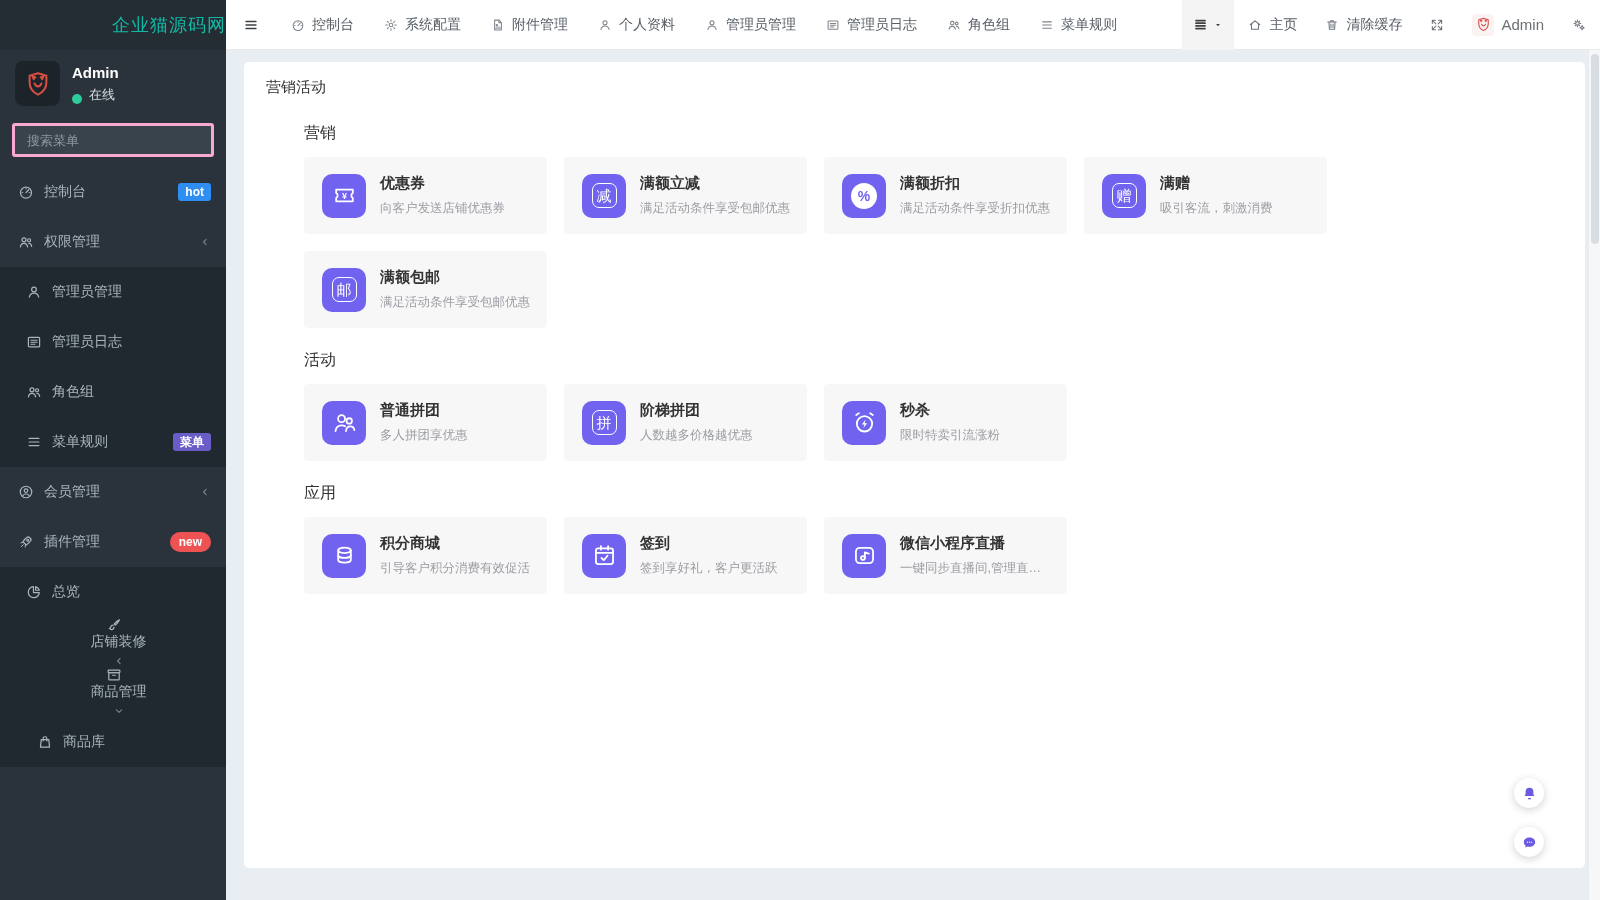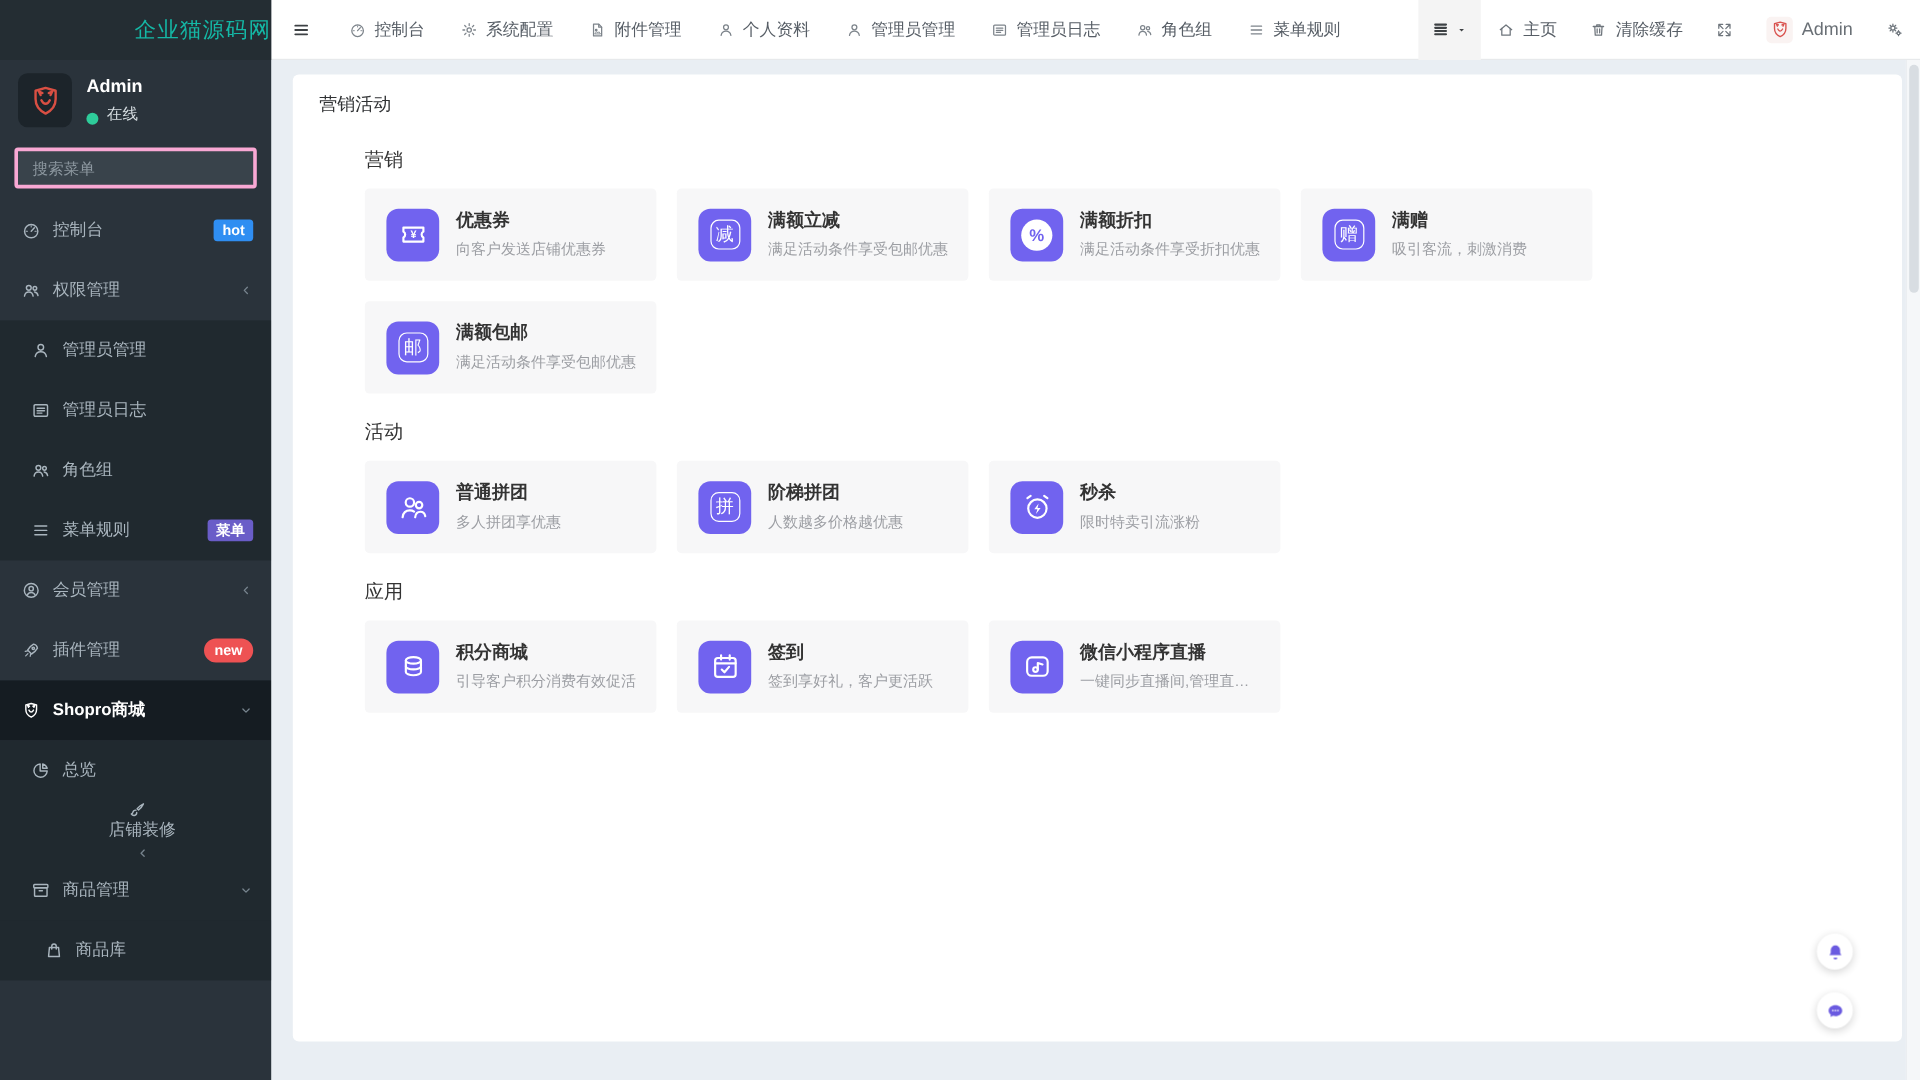--- a/index.html
+++ b/index.html
@@ -201,34 +201,20 @@
         <span class="ico">
           <svg viewBox="0 0 24 24" fill="none" stroke="currentColor" stroke-width="1.8" stroke-linecap="round" stroke-linejoin="round">
             <path d="M14.9 4.2c2.7.5 4.4 2.2 4.9 4.9-1.8 3.1-4.2 5.6-7.4 7.4l-4.9-4.9c1.8-3.2 4.3-5.6 7.4-7.4z"></path>
             <circle cx="14.6" cy="9.4" r="1.5"></circle>
             <path d="M7.5 12.6l-3 .7M11.4 16.5l-.7 3M7.9 16.1l-2.8 2.8" stroke-width="1.5"></path>
           </svg>
         </span>
         <span class="lbl">插件管理</span>
         <span class="badge red-pill">new</span>
       </div>
-      <div class="mi active" style="padding-left: 18px;">
-        <span class="ico">
-          <svg viewBox="0 0 24 24" fill="none" stroke="currentColor" stroke-width="1.8" stroke-linecap="round" stroke-linejoin="round">
-            <path d="M12 3.4 18.7 5.3v5.5c0 4.6-2.6 7.7-6.7 9.7-4.1-2-6.7-5.1-6.7-9.7V5.3L12 3.4z"></path>
-            <path d="M8.7 8.2 7.6 5.8l2.3 1M15.3 8.2l1.1-2.4-2.3 1M9.2 11.6c.8 1.6 1.7 2.4 2.8 2.4s2-.8 2.8-2.4"></path>
-          </svg>
-        </span>
-        <span class="lbl">Shopro商城</span>
-        <span class="chev">
-          <svg viewBox="0 0 24 24" fill="none" stroke="currentColor" stroke-width="1.8" stroke-linecap="round" stroke-linejoin="round">
-            <path d="M6.8 9.7 12 14.9l5.2-5.2" stroke-width="2.2"></path>
-          </svg>
-        </span>
-      </div>
       <div class="sub">
         <div class="mi" style="padding-left: 26px;">
           <span class="ico">
             <svg viewBox="0 0 24 24" fill="none" stroke="currentColor" stroke-width="1.8" stroke-linecap="round" stroke-linejoin="round">
               <path d="M11.2 4a8.3 8.3 0 1 0 8.8 8.8h-8.8V4z"></path>
               <path d="M14.4 9.4V3.9a8.3 8.3 0 0 1 5.6 5.5h-5.6z"></path>
             </svg>
           </span>
           <span class="lbl">总览</span>
         </div>
@@ -239,21 +225,21 @@
               <path d="M10.9 12.2c-1.8-.1-3.4 1-3.7 2.6-.2 1.1-.8 1.9-2 2.2.9 1.3 2.3 2 3.7 1.8 1.9-.3 3.1-1.7 3-3.7"></path>
             </svg>
           </span>
           <span class="lbl">店铺装修</span>
           <span class="chev">
             <svg viewBox="0 0 24 24" fill="none" stroke="currentColor" stroke-width="1.8" stroke-linecap="round" stroke-linejoin="round">
               <path d="M14.3 6.8 9.1 12l5.2 5.2" stroke-width="2.2"></path>
             </svg>
           </span>
         </div>
-        <div class="mi" style="padding-left: 26px;">
+        <div class="mi" style="padding-left: 26px; flex-direction: column;">
           <span class="ico">
             <svg viewBox="0 0 24 24" fill="none" stroke="currentColor" stroke-width="1.8" stroke-linecap="round" stroke-linejoin="round">
               <rect x="4.2" y="8.6" width="15.6" height="10.8" rx="1"></rect>
               <rect x="3.2" y="4.6" width="17.6" height="4" rx="1"></rect>
               <path d="M10 12.4h4"></path>
             </svg>
           </span>
           <span class="lbl">商品管理</span>
           <span class="chev">
             <svg viewBox="0 0 24 24" fill="none" stroke="currentColor" stroke-width="1.8" stroke-linecap="round" stroke-linejoin="round">

